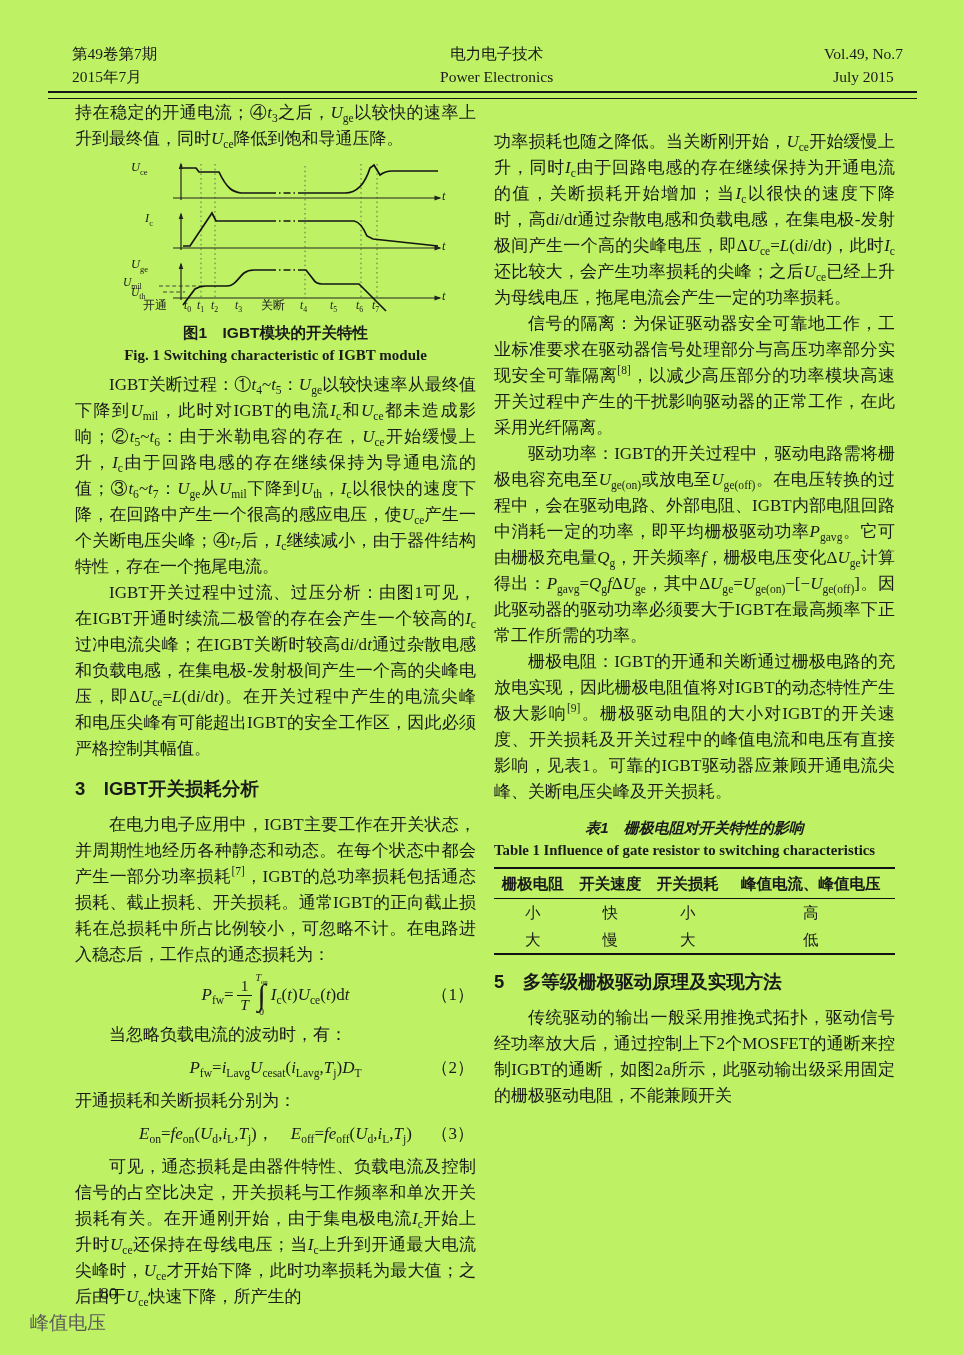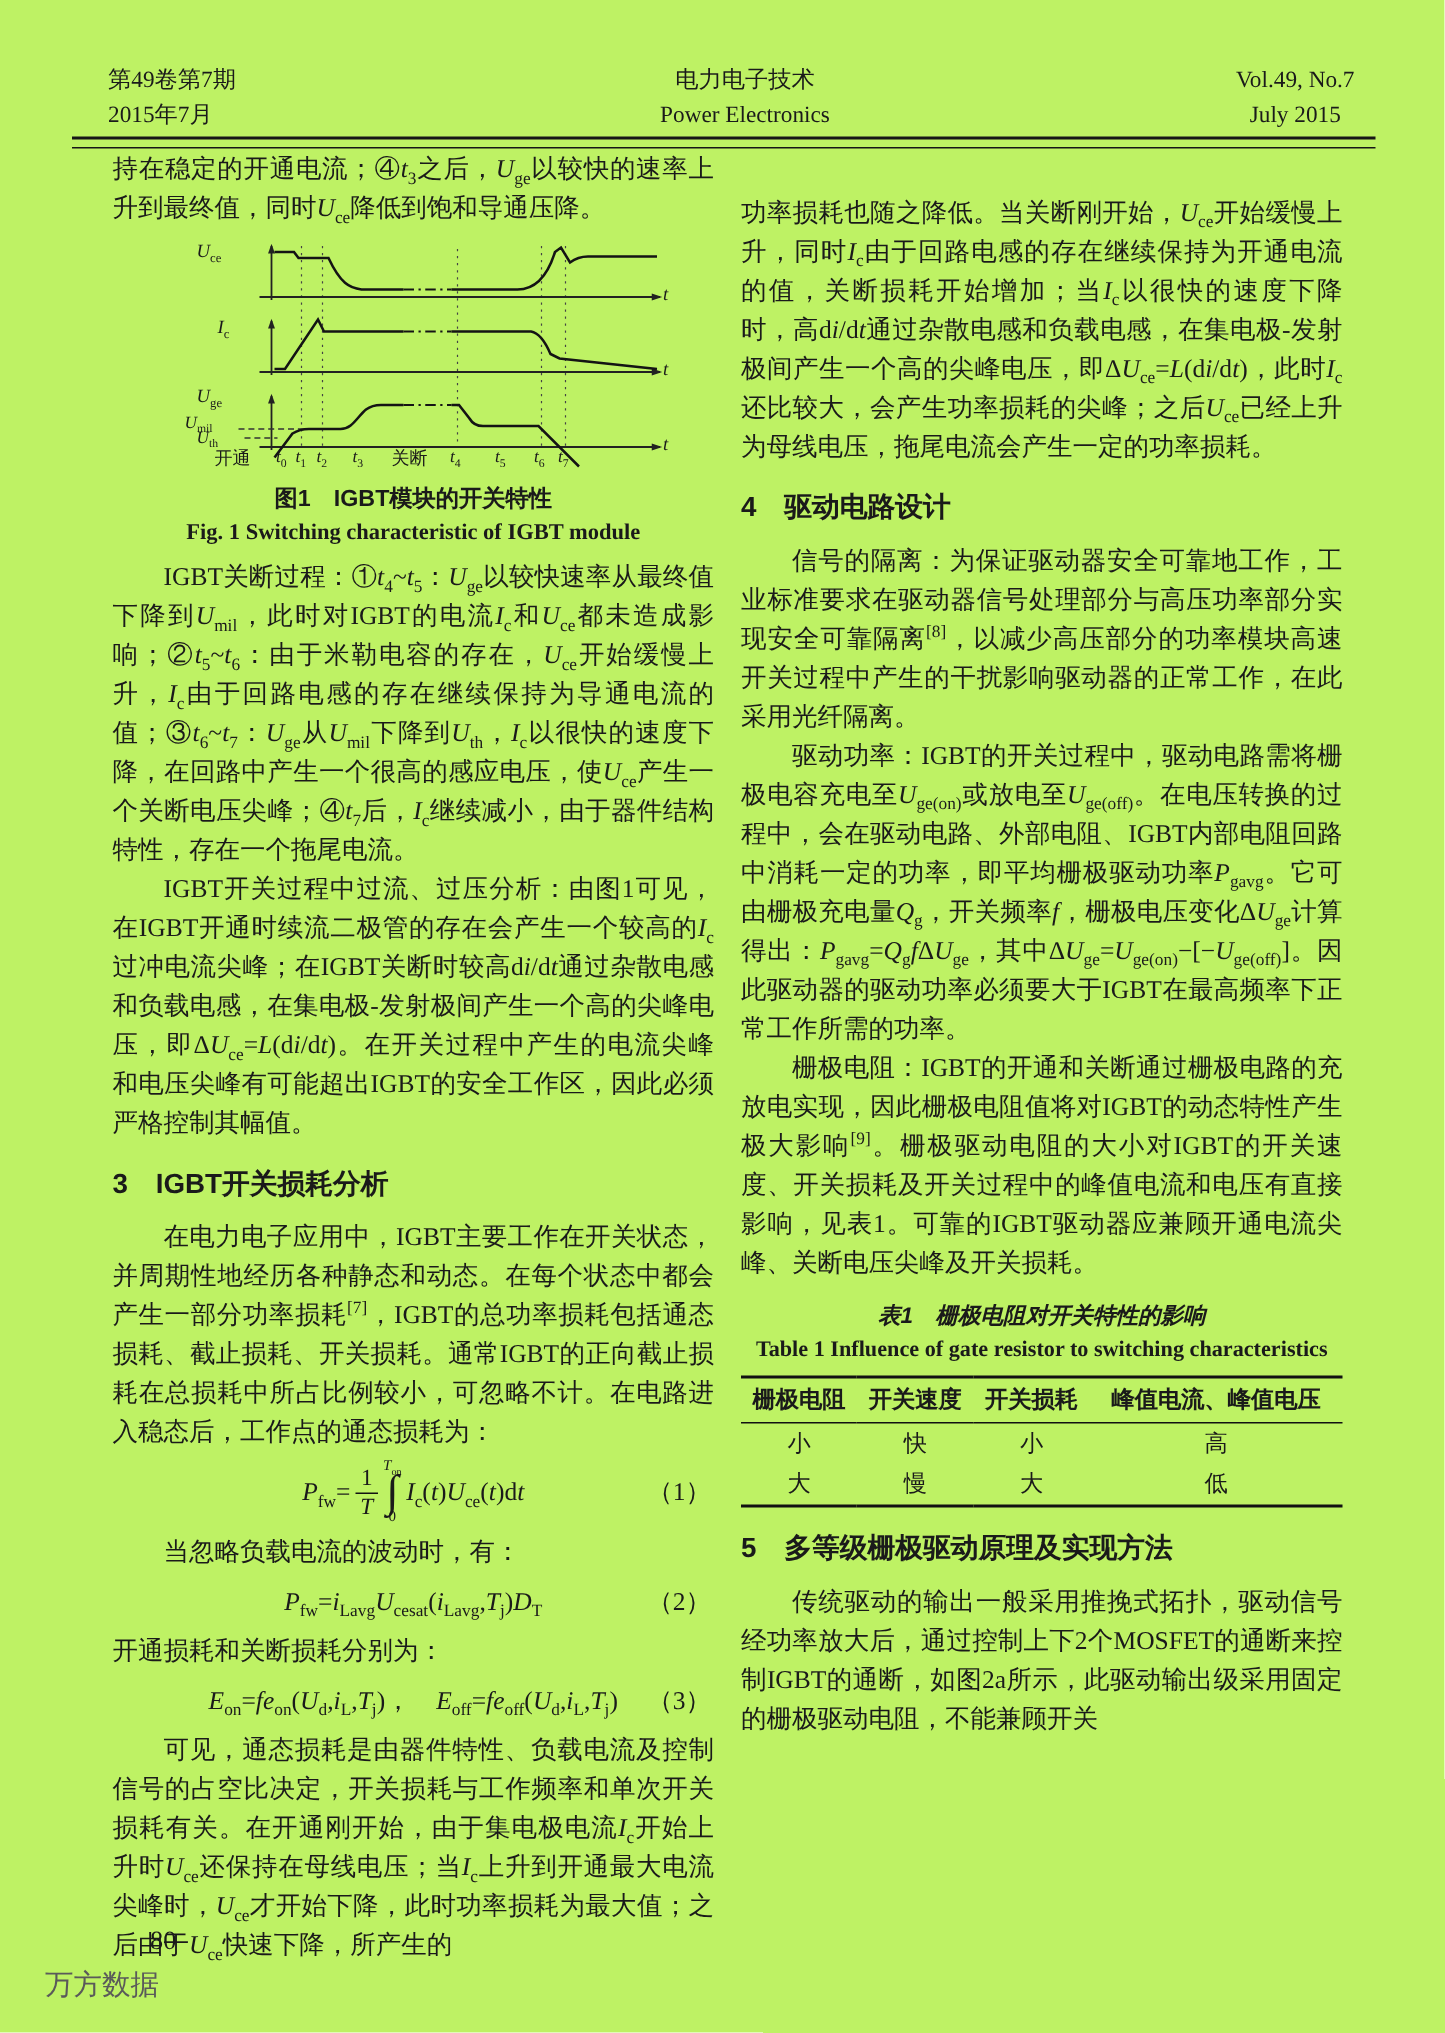--- a/index.html
+++ b/index.html
@@ -44,21 +44,21 @@
            margin:5px 0;min-height:30px;}
   .f-center{display:inline-flex;align-items:center;gap:3px;}
   .frac{display:inline-flex;flex-direction:column;align-items:center;line-height:1.1;font-size:15.5px;}
   .frac .num{border-bottom:1.2px solid #111;padding:0 4px;}
   .intgrp{display:inline-flex;flex-direction:column;align-items:center;line-height:1;font-size:10px;}
   .isym{font-size:30px;line-height:0.8;}
   .f-no{position:absolute;right:2px;top:50%;transform:translateY(-50%);}
   
   .tbl-caption-zh{font-family:"Liberation Sans","DejaVu Sans",sans-serif;font-weight:bold;
                   font-size:15px;text-align:center;margin-top:12px;line-height:22px;font-style:italic;}
-  .tbl-caption-en{font-weight:bold;font-size:14.8px;text-align:center;line-height:22px;margin-bottom:6px;}
+  .tbl-caption-en{font-weight:bold;font-size:14.8px;line-height:22px;margin-bottom:6px;}
   table{width:100%;border-collapse:collapse;font-size:15.5px;text-align:center;}
   thead tr{border-top:2.4px solid #111;border-bottom:1.1px solid #111;}
   tbody{border-bottom:2.4px solid #111;}
   th{font-weight:bold;padding:3px 2px;line-height:23px;}
   td{padding:1px 2px;line-height:25px;}
   
   .pageno{position:absolute;left:100px;top:1283px;font-size:17.5px;}
   .wm{position:absolute;left:30px;top:1310px;font-size:19px;color:#5a5a5a;
       font-family:"Liberation Sans","DejaVu Sans",sans-serif;}
 </style>
@@ -177,21 +177,20 @@
     </div>
 
     <p class="indent">可见，通态损耗是由器件特性、负载电流及控制信号的占空比决定，开关损耗与工作频率和单次开关损耗有关。在开通刚开始，由于集电极电流<i>I</i><sub>c</sub>开始上升时<i>U</i><sub>ce</sub>还保持在母线电压；当<i>I</i><sub>c</sub>上升到开通最大电流尖峰时，<i>U</i><sub>ce</sub>才开始下降，此时功率损耗为最大值；之后由于<i>U</i><sub>ce</sub>快速下降，所产生的</p>
 
   </section>
 
   <section class="col col-right">
 
     <p>功率损耗也随之降低。当关断刚开始，<i>U</i><sub>ce</sub>开始缓慢上升，同时<i>I</i><sub>c</sub>由于回路电感的存在继续保持为开通电流的值，关断损耗开始增加；当<i>I</i><sub>c</sub>以很快的速度下降时，高d<i>i</i>/d<i>t</i>通过杂散电感和负载电感，在集电极-发射极间产生一个高的尖峰电压，即Δ<i>U</i><sub>ce</sub>=<i>L</i>(d<i>i</i>/d<i>t</i>)，此时<i>I</i><sub>c</sub>还比较大，会产生功率损耗的尖峰；之后<i>U</i><sub>ce</sub>已经上升为母线电压，拖尾电流会产生一定的功率损耗。</p>
 
-    <h2 class="sec-h">4　驱动电路设计</h2>
 
 
     <p class="indent">信号的隔离：为保证驱动器安全可靠地工作，工业标准要求在驱动器信号处理部分与高压功率部分实现安全可靠隔离<sup>[8]</sup>，以减少高压部分的功率模块高速开关过程中产生的干扰影响驱动器的正常工作，在此采用光纤隔离。</p>
 
     <p class="indent">驱动功率：IGBT的开关过程中，驱动电路需将栅极电容充电至<i>U</i><sub>ge(on)</sub>或放电至<i>U</i><sub>ge(off)</sub>。在电压转换的过程中，会在驱动电路、外部电阻、IGBT内部电阻回路中消耗一定的功率，即平均栅极驱动功率<i>P</i><sub>gavg</sub>。它可由栅极充电量<i>Q</i><sub>g</sub>，开关频率<i>f</i>，栅极电压变化Δ<i>U</i><sub>ge</sub>计算得出：<i>P</i><sub>gavg</sub>=<i>Q</i><sub>g</sub><i>f</i>Δ<i>U</i><sub>ge</sub>，其中Δ<i>U</i><sub>ge</sub>=<i>U</i><sub>ge(on)</sub>−[−<i>U</i><sub>ge(off)</sub>]。因此驱动器的驱动功率必须要大于IGBT在最高频率下正常工作所需的功率。</p>
 
     <p class="indent">栅极电阻：IGBT的开通和关断通过栅极电路的充放电实现，因此栅极电阻值将对IGBT的动态特性产生极大影响<sup>[9]</sup>。栅极驱动电阻的大小对IGBT的开关速度、开关损耗及开关过程中的峰值电流和电压有直接影响，见表1。可靠的IGBT驱动器应兼顾开通电流尖峰、关断电压尖峰及开关损耗。</p>
 
     <div>
       <div class="tbl-caption-zh">表1　栅极电阻对开关特性的影响</div>
@@ -222,15 +221,15 @@
       </table>
     </div>
 
     <h2 class="sec-h">5　多等级栅极驱动原理及实现方法</h2>
 
     <p class="indent">传统驱动的输出一般采用推挽式拓扑，驱动信号经功率放大后，通过控制上下2个MOSFET的通断来控制IGBT的通断，如图2a所示，此驱动输出级采用固定的栅极驱动电阻，不能兼顾开关</p>
 
   </section>
 
   <div class="pageno">80</div>
-  <div class="wm">万方数据</div>
+  <div class="wm">峰值电压</div>
 
 </div>
 
 </body></html>

